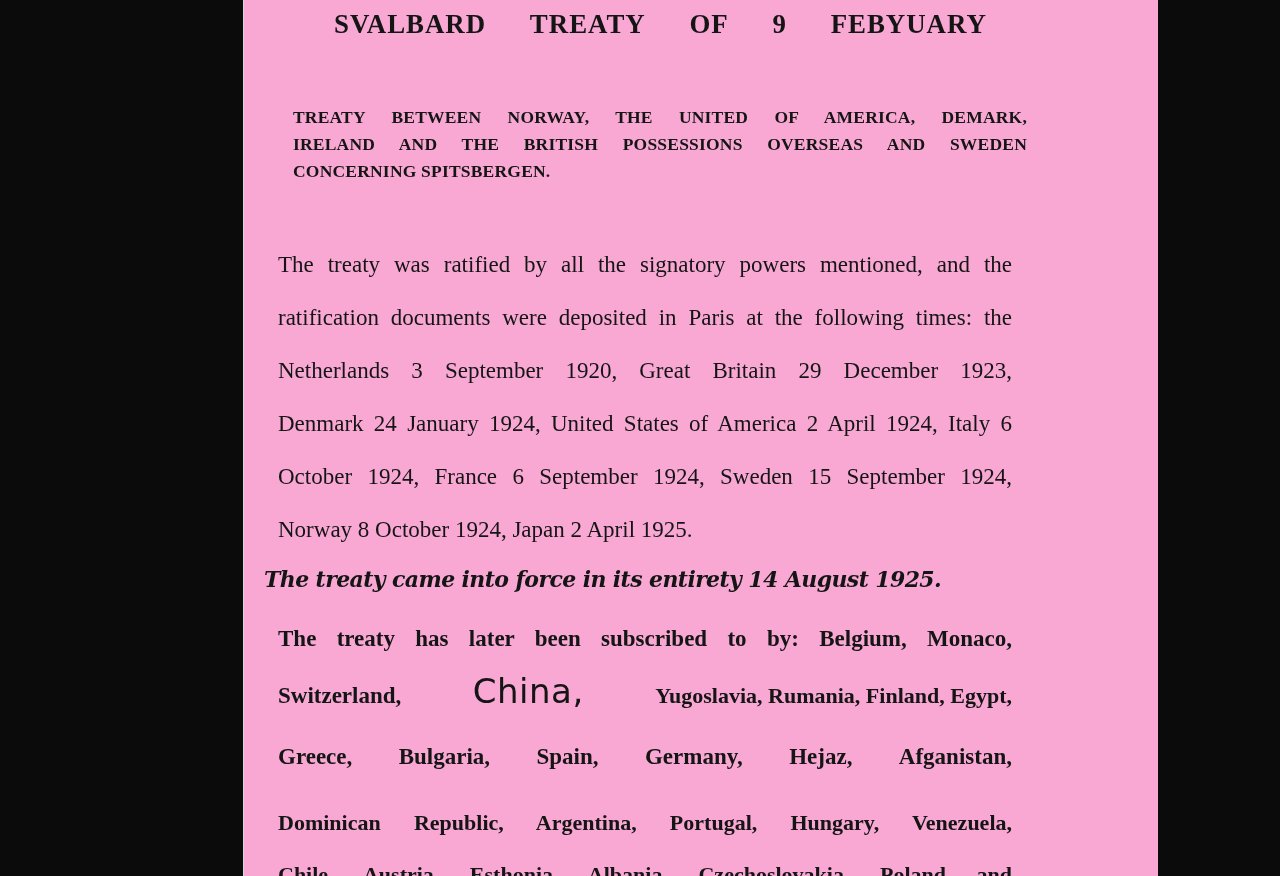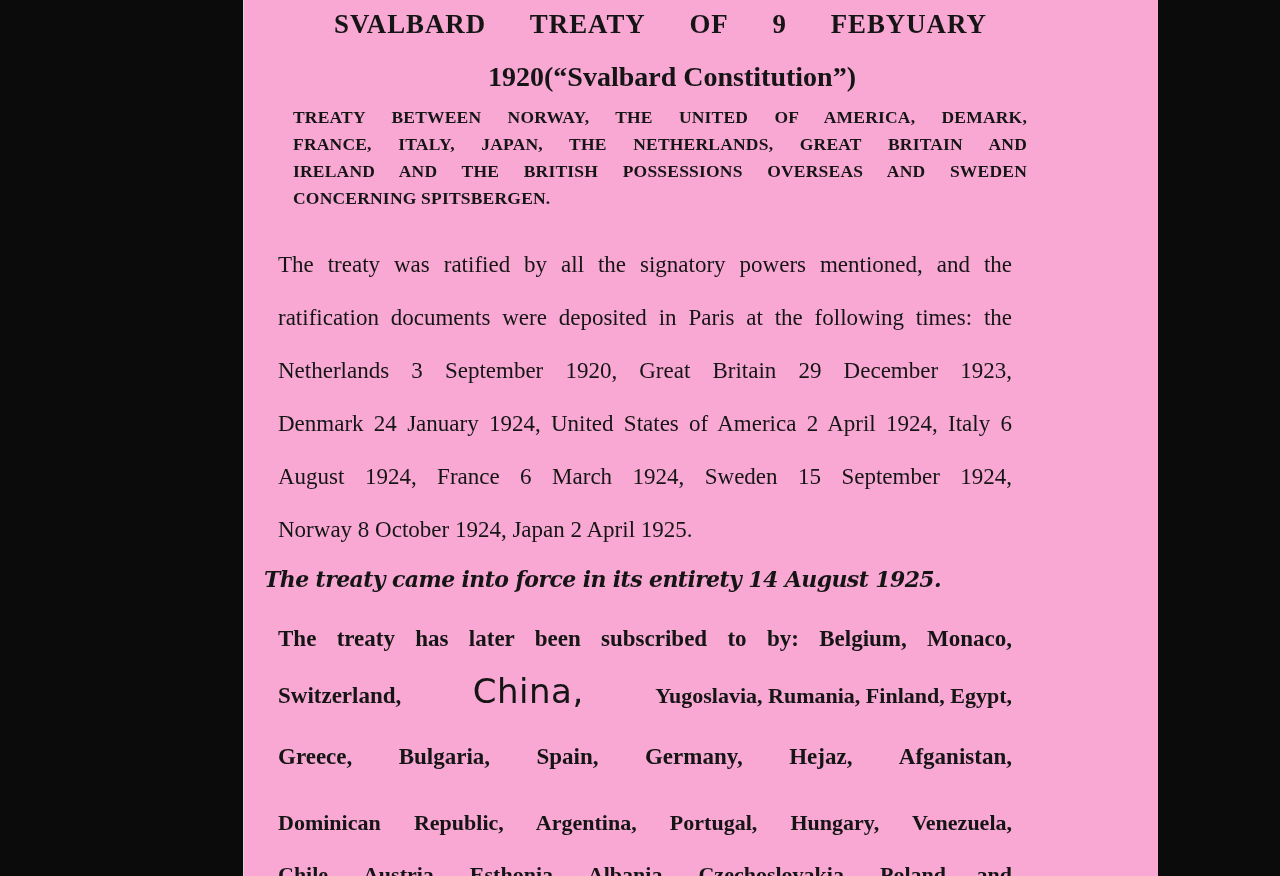--- a/index.html
+++ b/index.html
@@ -67,35 +67,33 @@
 
 <div class="page">
 
   <div class="title1">
     <span>SVALBARD</span>
     <span>TREATY</span>
     <span>OF</span>
     <span>9</span>
     <span>FEBYUARY</span>
   </div>
-  <div class="title2">1920(“Svalbard Constitution”)</div>
 
   <div class="subtitle">
     <span class="line">TREATY BETWEEN NORWAY, THE UNITED OF AMERICA, DEMARK,</span>
-    <span class="line">FRANCE, ITALY, JAPAN, THE NETHERLANDS, GREAT BRITAIN AND</span>
     <span class="line">IRELAND AND THE BRITISH POSSESSIONS OVERSEAS AND SWEDEN</span>
     <span class="line last">CONCERNING SPITSBERGEN.</span>
   </div>
 
   <div class="body ratified">
     <span class="line">The treaty was ratified by all the signatory powers mentioned, and the</span>
     <span class="line">ratification documents were deposited in Paris at the following times: the</span>
     <span class="line">Netherlands 3 September 1920, Great Britain 29 December 1923,</span>
     <span class="line">Denmark 24 January 1924, United States of America 2 April 1924, Italy 6</span>
-    <span class="line">August 1924, France 6 March 1924, Sweden 15 September 1924,</span>
+    <span class="line">October 1924, France 6 September 1924, Sweden 15 September 1924,</span>
     <span class="line last">Norway 8 October 1924, Japan 2 April 1925.</span>
   </div>
 
   <div class="force">The treaty came into force in its entirety 14 August 1925.</div>
 
   <div class="subscribed">
     <div class="jline row1">
       <span style="display:block;width:100%;text-align:justify;text-align-last:justify;">The treaty has later been subscribed to by: Belgium, Monaco,</span>
     </div>
     <div class="jline" style="align-items:baseline;">

